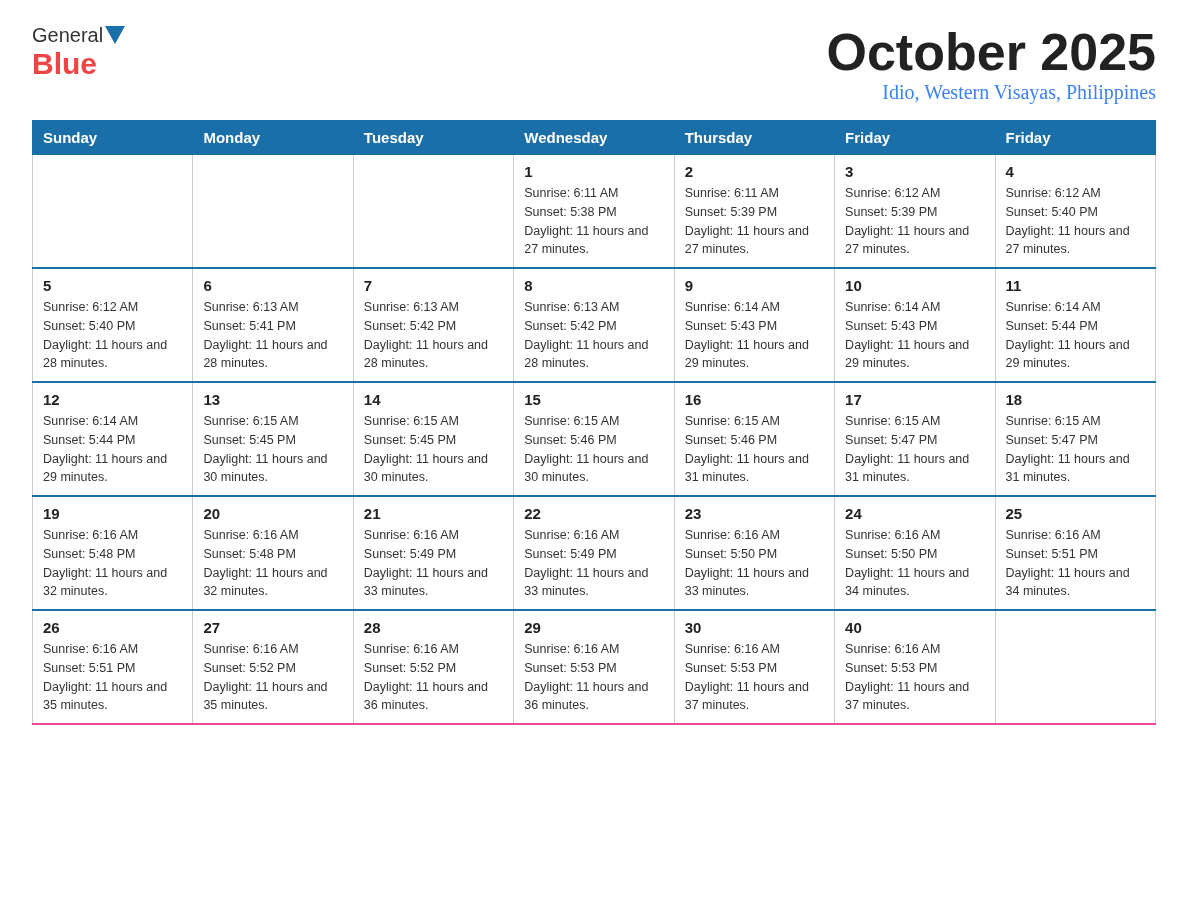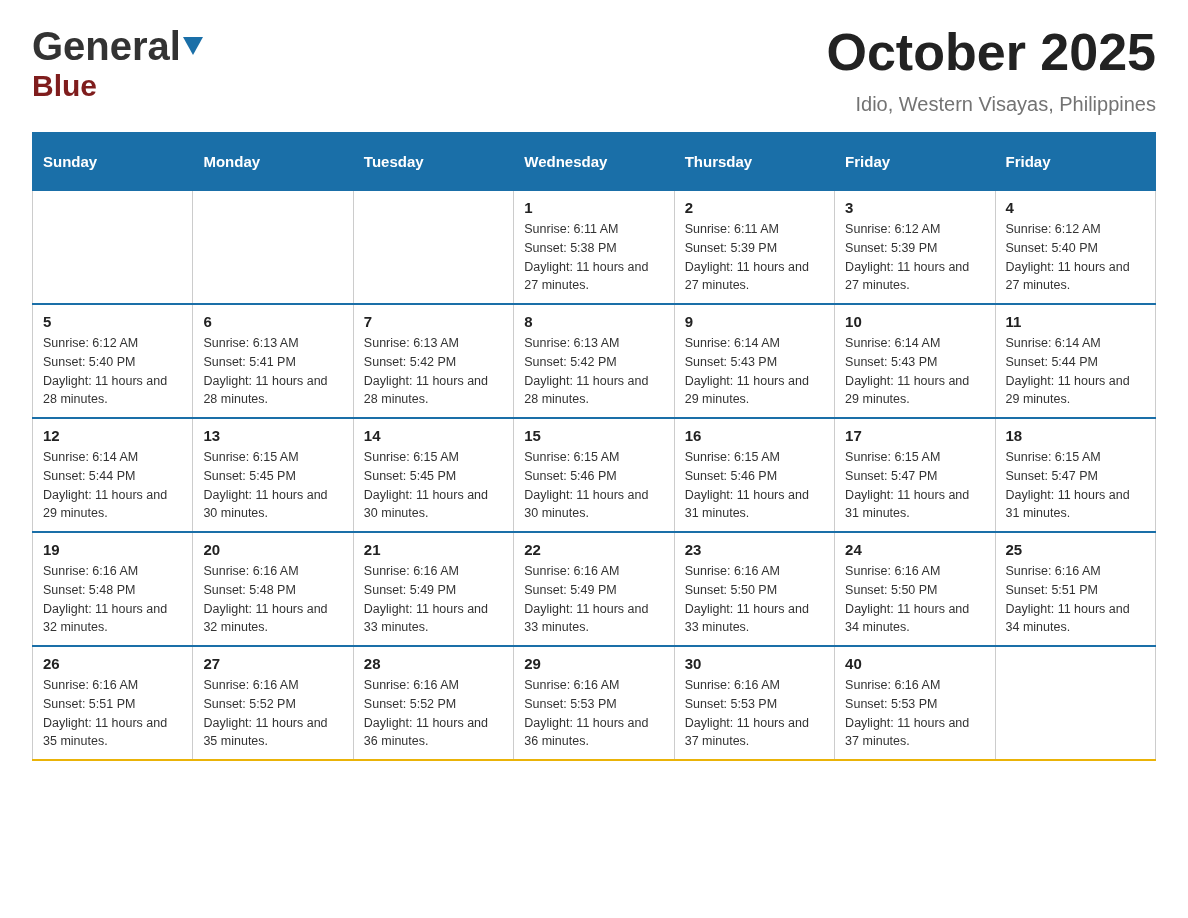--- a/index.html
+++ b/index.html
@@ -25,49 +25,50 @@
       text-align: right;
     }
     .month-title {
       font-size: 52px;
       font-weight: bold;
       color: #222;
       line-height: 1.1;
     }
     .location {
       font-size: 20px;
-      color: #737373;
-      margin-top: 12px;
+      color: #3b82f6;
+      margin-top: 0;
+      font-family: Liberation Serif, serif;
     }
     .calendar {
       width: 100%;
       border-collapse: collapse;
       margin-top: 8px;
     }
     .calendar th {
       background-color: #1a6fa8;
       color: #ffffff;
       font-size: 15px;
       font-weight: bold;
-      padding: 20px 10px;
+      padding: 8px 10px;
       text-align: left;
       border: 1px solid #1a6fa8;
     }
     .calendar td {
       vertical-align: top;
       padding: 8px 10px;
       border: 1px solid #cccccc;
       font-size: 13px;
       color: #333;
       width: 14.285%;
       min-height: 100px;
       border-bottom: 2px solid #1a6fa8;
     }
     .calendar tr:last-child td {
-      border-bottom: 2px solid #eab308;
+      border-bottom: 2px solid #ec4899;
     }
     .day-number {
       font-size: 15px;
       font-weight: bold;
       color: #222;
       display: block;
       margin-bottom: 4px;
     }
     .day-info {
       font-size: 12.5px;
@@ -76,28 +77,28 @@
     }
     .empty-cell {
       background: #ffffff;
     }
     
     .logo-wrapper {
       display: flex;
       align-items: center;
     }
     .logo-general {
-      font-size: 40px;
-      font-weight: bold;
+      font-size: 20px;
+      font-weight: normal;
       color: #333;
     }
     .logo-blue-text {
       font-size: 30px;
       font-weight: bold;
-      color: #7f1d1d;
+      color: #ef4444;
     }
   </style>
 </head>
 <body>
 
 <div class="header">
   <div class="logo">
     <div class="logo-wrapper">
       <span class="logo-general">General</span>
       <svg width="20" height="22" viewBox="0 0 20 22" style="margin-left:2px; margin-bottom:-2px;">

